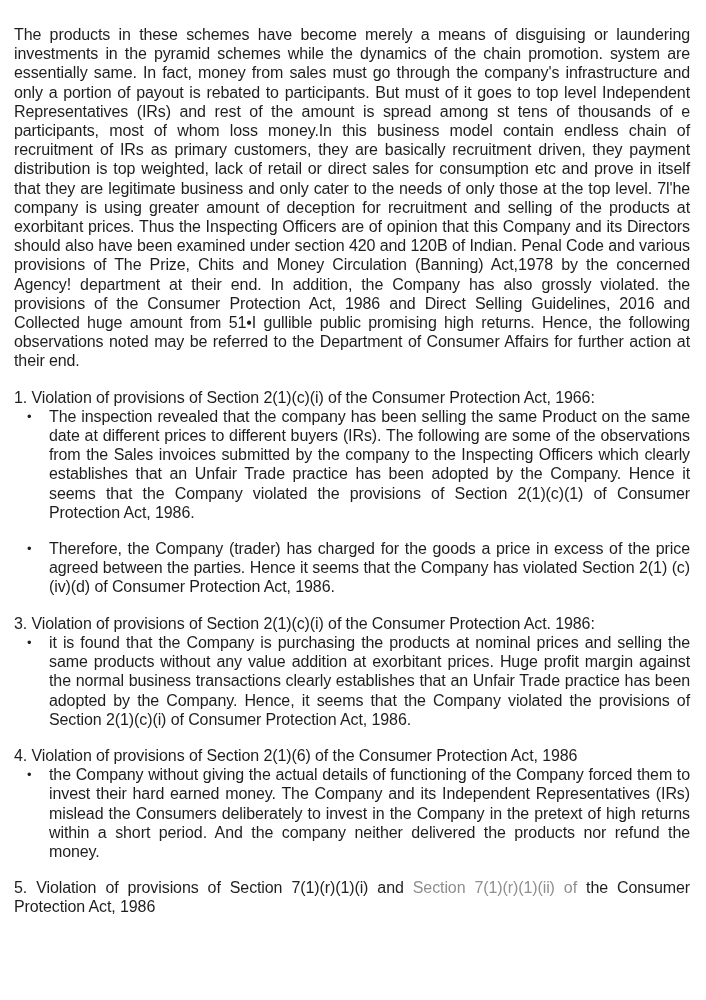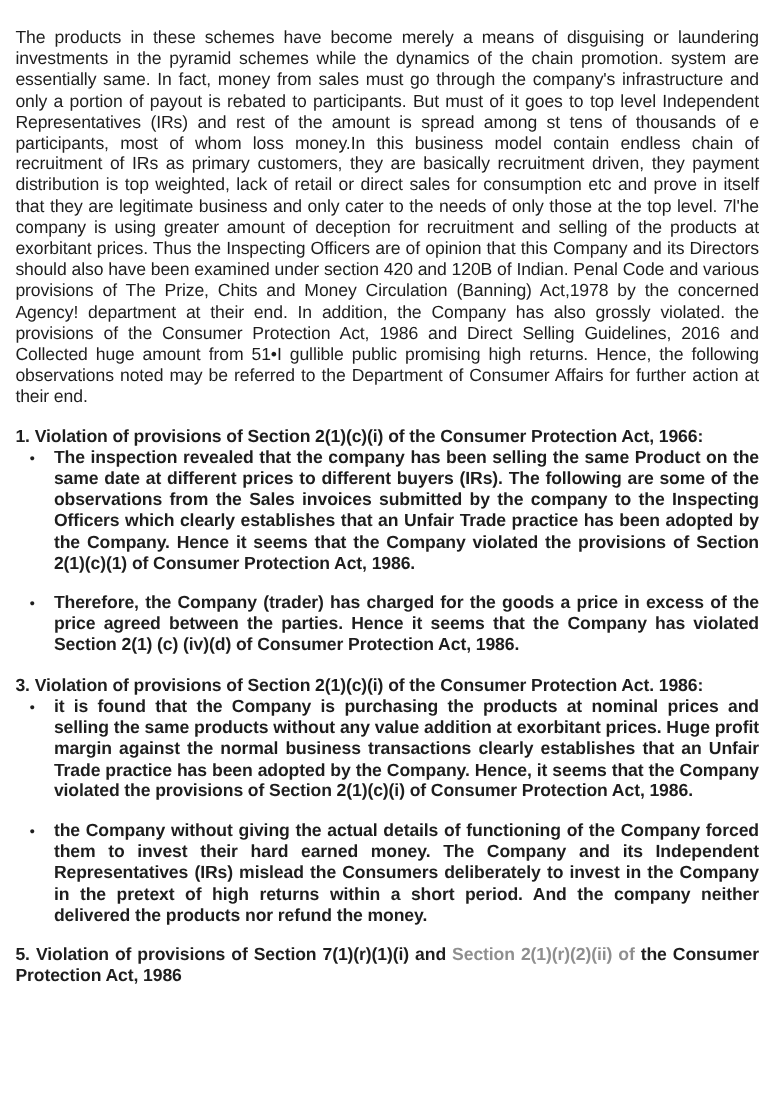--- a/index.html
+++ b/index.html
@@ -22,21 +22,20 @@
     background: #ffffff;
   }
   .para {
     font-size: 16px;
     line-height: 19.2px;
     text-align: justify;
     letter-spacing: -0.1px;
   }
   .section {
     margin-top: 17px;
-    font-weight: bold;
   }
   .section:first-of-type {
     margin-top: 15px;
   }
   .section-heading {
     font-size: 16px;
     line-height: 19.2px;
     text-align: justify;
     letter-spacing: -0.1px;
   }
@@ -93,28 +92,32 @@
       <span>3.</span>
       <span>Violation of provisions of Section 2(1)(c)(i) of the Consumer Protection Act. 1986:</span>
     </div>
     <div class="bullet-row">
       <span class="bullet-dot">•</span>
       <span class="bullet-text">it is found that the Company is purchasing the products at nominal prices and selling the same products without any value addition at exorbitant prices. Huge profit margin against the normal business transactions clearly establishes that an Unfair Trade practice has been adopted by the Company. Hence, it seems that the Company violated the provisions of Section 2(1)(c)(i) of Consumer Protection Act, 1986.</span>
     </div>
   </div>
 
   <div class="section">
+    <div class="section-heading">
+      <span>4.</span>
+      <span>Violation of provisions of Section 2(1)(6) of the Consumer Protection Act, 1986</span>
+    </div>
     <div class="bullet-row">
       <span class="bullet-dot">•</span>
       <span class="bullet-text">the Company without giving the actual details of functioning of the Company forced them to invest their hard earned money. The Company and its Independent Representatives (IRs) mislead the Consumers deliberately to invest in the Company in the pretext of high returns within a short period. And the company neither delivered the products nor refund the money.</span>
     </div>
   </div>
 
   <div class="section">
     <div class="section-heading">
       <span>5.</span>
       <span>Violation of provisions of Section 7(1)(r)(1)(i) and</span>
-      <span class="faded">Section 2(1)(r)(2)(ii) of</span>
+      <span class="faded">Section 7(1)(r)(1)(ii) of</span>
       <span>the Consumer Protection Act, 1986</span>
     </div>
   </div>
 
 </div>
 
 </body></html>

